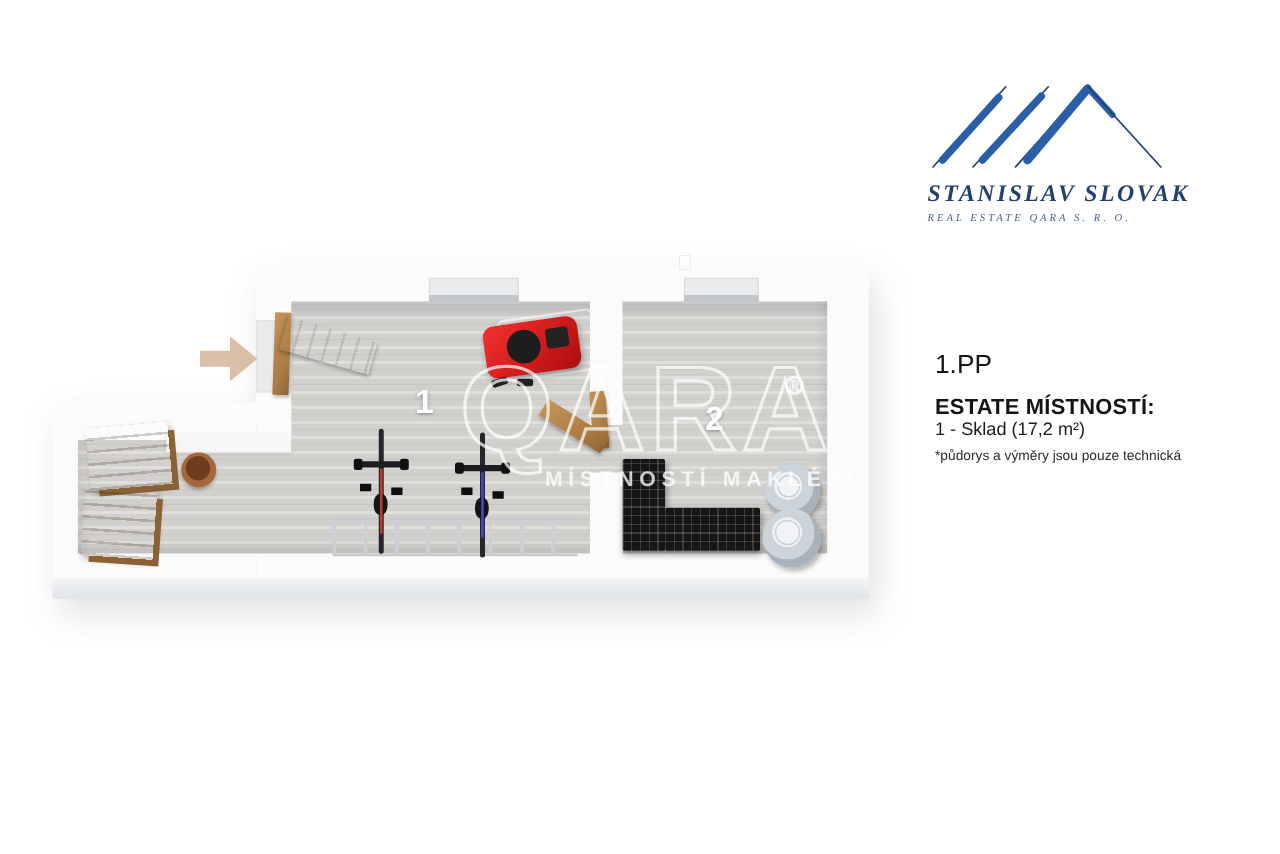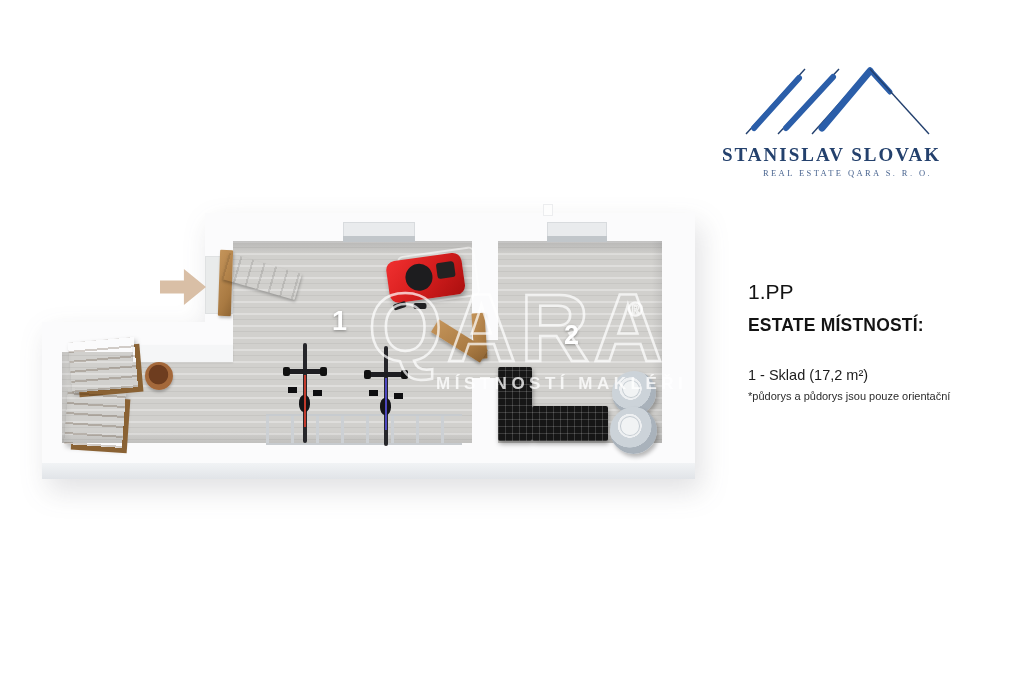--- a/index.html
+++ b/index.html
@@ -120,31 +120,31 @@
 
   
   .wm-brand{left:368px;top:280px;font-size:96px;line-height:1;font-weight:700;letter-spacing:4px;
             color:transparent;-webkit-text-stroke:2.5px rgba(255,255,255,.72);}
   .wm-reg{left:628px;top:298px;font-size:20px;font-weight:700;color:transparent;
           -webkit-text-stroke:1.2px rgba(255,255,255,.75);}
   .wm-tagline{left:436px;top:374px;font-size:17px;font-weight:600;letter-spacing:4.5px;
               color:rgba(255,255,255,.78);}
 
   
-  .brand{left:722px;top:62px;width:210px;text-align:right;}
+  .brand{left:742px;top:62px;width:210px;text-align:left;font-style:italic;}
   .brand-title{margin-top:4px;font-family:"Liberation Serif",serif;font-size:19px;font-weight:600;
                letter-spacing:2px;color:#24416d;white-space:nowrap;}
   .brand-sub{margin-top:2px;font-family:"Liberation Serif",serif;font-size:8.5px;letter-spacing:2.4px;
              color:#4a6590;white-space:nowrap;}
 
   
   .info{left:748px;top:280px;width:265px;color:#141414;}
   .info-floor{font-size:21px;font-weight:400;}
   .info-legend-title{margin-top:11px;font-size:17.5px;font-weight:800;letter-spacing:.2px;}
-  .info-item{margin-top:31px;font-size:14.5px;color:#1c1c1c;}
+  .info-item{margin-top:0;font-size:14.5px;color:#1c1c1c;}
   .info-note{margin-top:7px;font-size:11px;color:#2b2b2b;}
 </style>
 </head>
 <body>
 
 <div id="canvas">
 
   <div class="building">
     <div class="wall-block block-upper abs"></div>
     <div class="wall-block block-left abs"></div>
@@ -226,16 +226,16 @@
       <line x1="128" y1="7" x2="187" y2="72" stroke="#23406e" stroke-width="1.4"></line>
     </svg>
     <div class="brand-title">STANISLAV SLOVAK</div>
     <div class="brand-sub">REAL ESTATE QARA S. R. O.</div>
   </div>
 
   <div class="info abs">
     <div class="info-floor">1.PP</div>
     <div class="info-legend-title">ESTATE MÍSTNOSTÍ:</div>
     <div class="info-item">1 - Sklad (17,2 m²)</div>
-    <div class="info-note">*půdorys a půdorys jsou pouze orientační</div>
+    <div class="info-note">*půdorys a výměry jsou pouze technická</div>
   </div>
 
 </div>
 
 </body></html>

